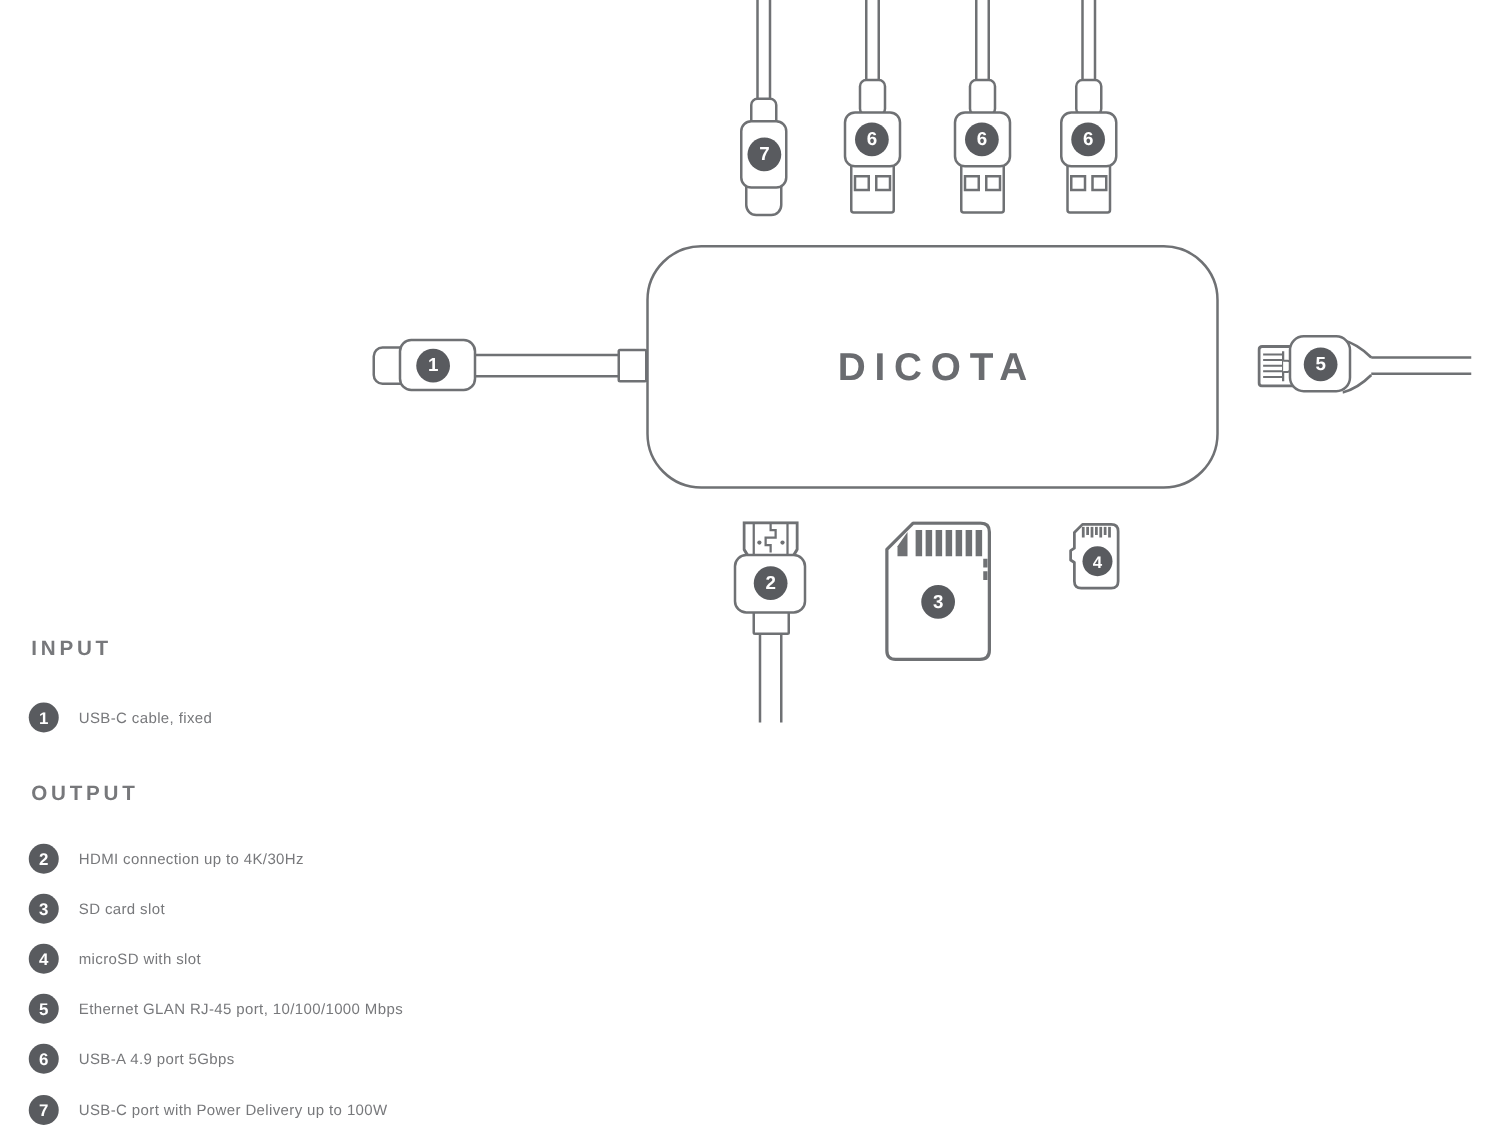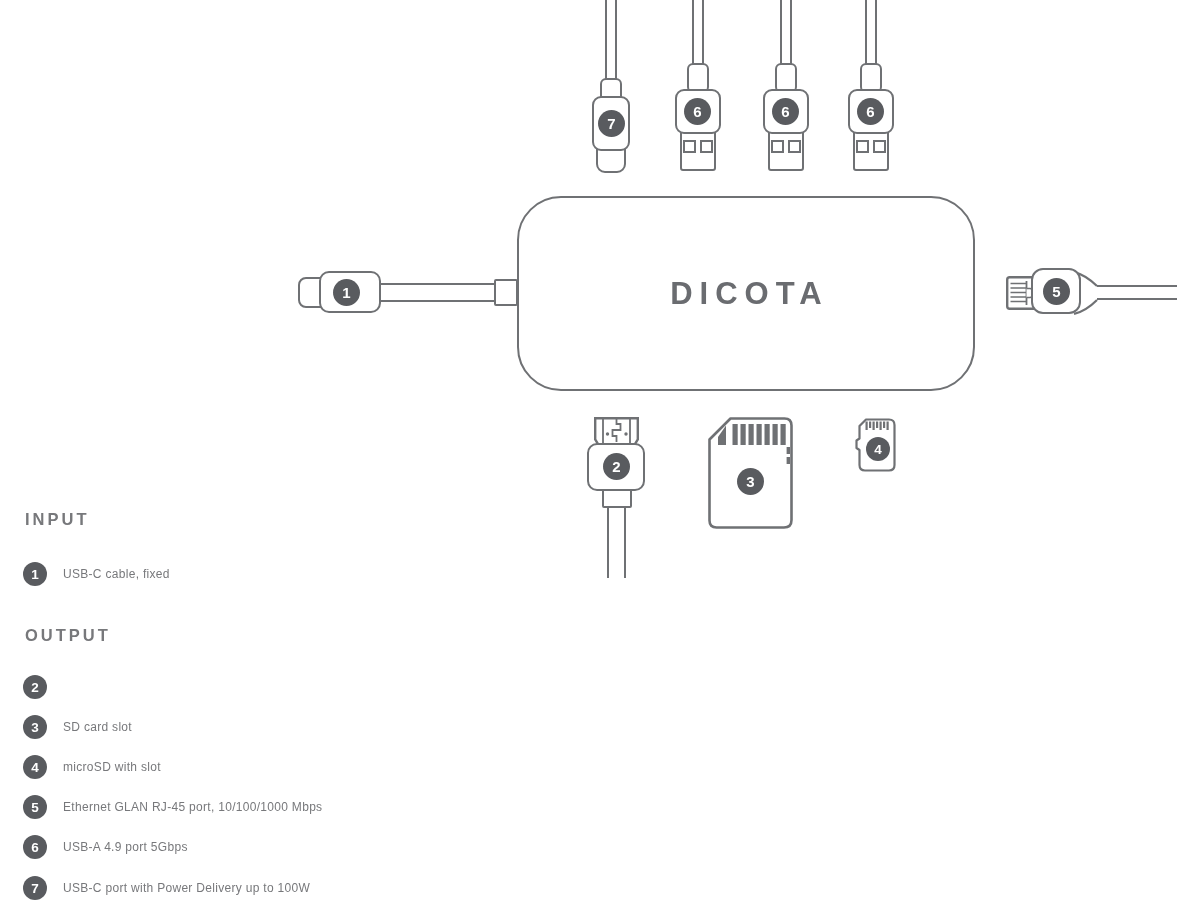--- a/index.html
+++ b/index.html
@@ -169,20 +169,21 @@
 
     <div class="legend-row" style="top:562px">
       <div class="lbadge">1</div>
       <div class="llabel">USB-C cable, fixed</div>
     </div>
 
     <div class="legend-heading" style="top:626px">OUTPUT</div>
 
     <div class="legend-row" style="top:675px">
       <div class="lbadge">2</div>
+      <div class="llabel">HDMI connection up to 4K/30Hz</div>
     </div>
     <div class="legend-row" style="top:715px">
       <div class="lbadge">3</div>
       <div class="llabel">SD card slot</div>
     </div>
     <div class="legend-row" style="top:755px">
       <div class="lbadge">4</div>
       <div class="llabel">microSD with slot</div>
     </div>
     <div class="legend-row" style="top:795px">

